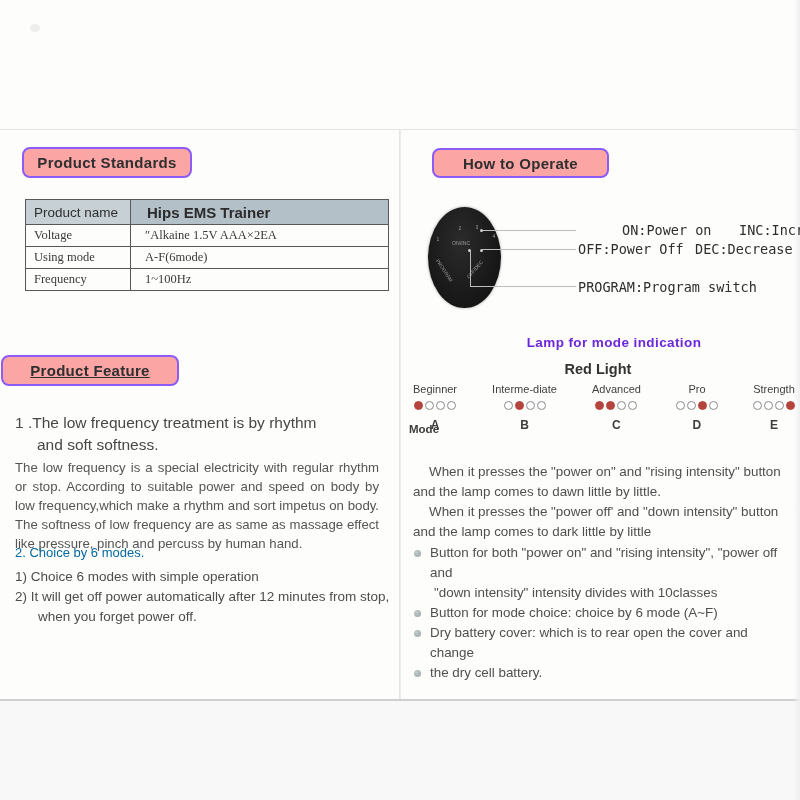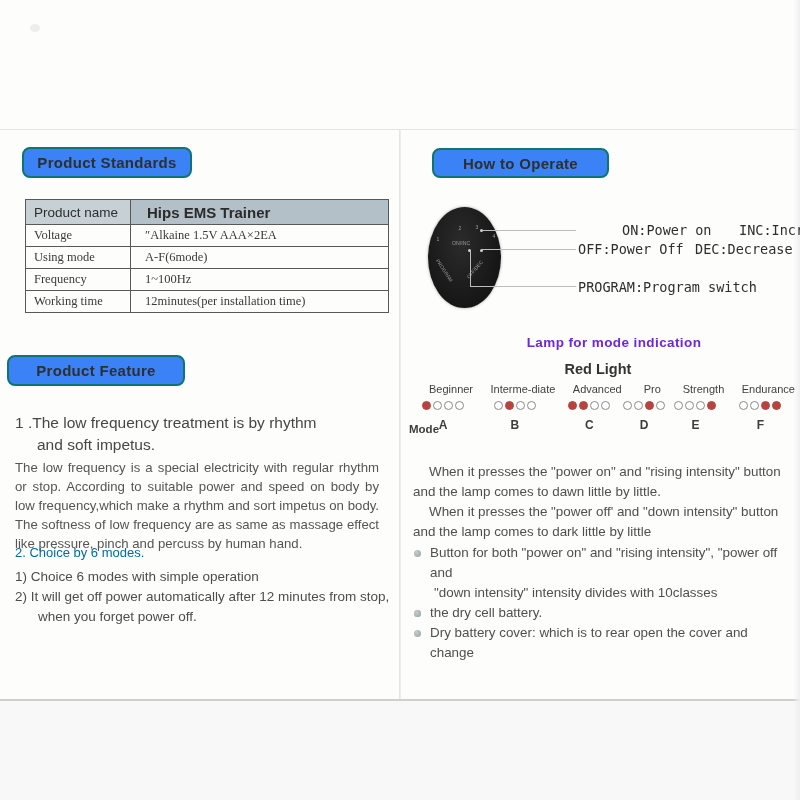--- a/index.html
+++ b/index.html
@@ -8,21 +8,21 @@
 
   
   .edge-top{left:0;top:129px;width:800px;height:1px;background:#e3e5e4;}
   .edge-bottom{left:0;top:699px;width:800px;height:2px;background:#cdd0cf;}
   .below-page{left:0;top:701px;width:800px;height:99px;background:#f7f8f7;}
   .fold{left:399px;top:129px;width:2px;height:570px;background:linear-gradient(90deg,#dfe2e1,#f0f1f0);}
   .edge-right{left:793px;top:0;width:7px;height:800px;background:linear-gradient(90deg,rgba(0,0,0,0),#eef0ef);}
   .smudge{left:30px;top:24px;width:10px;height:8px;background:#ededeb;border-radius:50%;}
 
   
-  .titlebox{border:2px solid #0f766e;border-radius:8px;background:#3b82f6;
+  .titlebox{border:2px solid #8b5cf6;border-radius:8px;background:#fca5a5;
     display:flex;align-items:center;justify-content:center;
     font-size:15px;font-weight:600;color:#2f2f2f;letter-spacing:.3px;}
 
   
   table.spec{border-collapse:collapse;width:364px;table-layout:fixed;}
   table.spec td{border:1px solid #585858;padding:0 0 0 8px;height:21px;
     font-family:"Liberation Serif",serif;font-size:12.5px;color:#3a3a3a;vertical-align:middle;}
   table.spec tr.hdr td{height:24px;font-family:"Liberation Sans",sans-serif;}
   table.spec tr.hdr td.c1{background:#c7d1d5;font-size:13.5px;color:#2e2e2e;}
   table.spec tr.hdr td.c2{background:#b3c0c8;font-size:15px;font-weight:600;color:#2b2b2b;padding-left:16px;}
@@ -48,21 +48,21 @@
   .legend-row{left:578px;width:215px;display:flex;font-family:"DejaVu Sans Mono",monospace;
     font-size:13.5px;color:#2e2e2e;font-weight:500;white-space:nowrap;}
   .legend-row .col1{width:117px;flex:none;}
   .legend-prog{left:578px;font-family:"DejaVu Sans Mono",monospace;font-size:13.5px;color:#2e2e2e;font-weight:500;white-space:nowrap;}
 
   .lamp-title{left:419px;width:390px;text-align:center;font-size:13.5px;font-weight:bold;color:#6d28d9;letter-spacing:.4px;}
   .lamp-sub{left:410px;width:376px;text-align:center;font-size:14.5px;font-weight:bold;color:#333;}
 
   .modes{left:411px;top:383px;width:386px;display:flex;justify-content:space-between;padding:0 2px;box-sizing:border-box;}
   .mode-col{display:flex;flex-direction:column;align-items:center;}
-  .mode-name{font-size:11px;color:#3f3f3f;white-space:nowrap;margin-left:16px;}
+  .mode-name{font-size:11px;color:#3f3f3f;white-space:nowrap;}
   .lamp-dots{margin-top:6px;display:flex;gap:2px;}
   .dot{width:9px;height:9px;border-radius:50%;background:#fff;border:1.5px solid var(--lamp-off,#8a8a8a);box-sizing:border-box;}
   .dot.on{background:var(--lamp-on,#b5443f);border-color:var(--lamp-on,#b5443f);}
   .mode-letter{margin-top:8px;font-size:12px;font-weight:bold;color:#3d3d3d;}
   .mode-word{left:409px;top:423px;font-size:11.5px;font-weight:bold;color:#3d3d3d;}
 
   .paras{left:413px;top:462px;width:376px;}
   .paras p{margin:0;font-size:13.4px;line-height:20px;color:#4f4f4f;text-indent:16px;}
   .bullets{left:413px;top:543px;width:380px;}
   .bullet-line{position:relative;padding-left:17px;font-size:13.4px;line-height:20px;color:#4f4f4f;}
@@ -95,33 +95,29 @@
     <td class="c2">″Alkaine 1.5V  AAA×2EA</td>
   </tr>
   <tr>
     <td class="c1">Using mode</td>
     <td class="c2">A-F(6mode)</td>
   </tr>
   <tr>
     <td class="c1">Frequency</td>
     <td class="c2">1~100Hz</td>
   </tr>
-  <tr>
-    <td class="c1">Working time</td>
-    <td class="c2">12minutes(per installation time)</td>
-  </tr>
 </tbody>
   </table>
 
-<div class="abs titlebox" style="left:7px;top:355px;width:174px;height:27px;">
+<div class="abs titlebox" style="left:1px;top:355px;width:174px;height:27px;text-decoration:underline;">
   <span>Product Feature</span>
 </div>
 
 <div class="abs h-feature" style="left:15px;top:414px;">1 .The low frequency treatment is by rhythm</div>
-<div class="abs h-feature" style="left:37px;top:436px;">and soft impetus.</div>
+<div class="abs h-feature" style="left:37px;top:436px;">and soft softness.</div>
 <div class="abs body-text" style="left:15px;top:458px;width:364px;">The low frequency is a special electricity with regular rhythm or stop. According to suitable power and speed on body by low frequency,which make a rhythm and sort impetus on body. The softness of low frequency are as same as massage effect like pressure, pinch and percuss by human hand.</div>
 
 <div class="abs h2-feature" style="left:15px;top:545px;">2. Choice by 6 modes.</div>
 <div class="abs feat-line" style="left:15px;top:569px;">1) Choice 6 modes with simple operation</div>
 <div class="abs feat-line" style="left:15px;top:589px;">2) It will get off power automatically after 12 minutes  from stop,</div>
 <div class="abs feat-line" style="left:38px;top:609px;">when you forget power off.</div>
 
 <div class="abs titlebox" style="left:432px;top:148px;width:173px;height:26px;">
   <span>How to Operate</span>
 </div>
@@ -201,51 +197,42 @@
   <div class="mode-col">
     <span class="mode-name">Strength</span>
     <span class="lamp-dots">
         <span class="dot"></span>
         <span class="dot"></span>
         <span class="dot"></span>
         <span class="dot on"></span>
       </span>
     <span class="mode-letter">E</span>
   </div>
-  <div class="mode-col">
-    <span class="mode-name">Endurance</span>
-    <span class="lamp-dots">
-        <span class="dot"></span>
-        <span class="dot"></span>
-        <span class="dot on"></span>
-        <span class="dot on"></span>
-      </span>
-    <span class="mode-letter">F</span>
-  </div>
 </div>
 <div class="abs mode-word">Mode</div>
 
 <div class="abs paras">
   <p>When it presses the "power on" and "rising intensity" button and the lamp comes to dawn little by little.</p>
   <p>When it presses the "power off' and "down intensity" button and the lamp comes to dark little by little</p>
 </div>
 
 <div class="abs bullets">
   <div class="bullet-line">
     <span class="bdot"></span>
     <span>Button for both "power on" and "rising intensity", "power off and</span>
   </div>
   <div class="bullet-line no-bullet">
     
     <span>"down intensity" intensity divides with 10classes</span>
   </div>
   <div class="bullet-line">
     <span class="bdot"></span>
+    <span>Button for mode choice: choice by 6 mode (A~F)</span>
+  </div>
+  <div class="bullet-line">
+    <span class="bdot"></span>
+    <span>Dry battery cover: which is to rear open the cover and change</span>
   </div>
   <div class="bullet-line">
     <span class="bdot"></span>
     <span>the dry cell battery.</span>
   </div>
-  <div class="bullet-line">
-    <span class="bdot"></span>
-    <span>Dry battery cover: which is to rear open the cover and change</span>
-  </div>
 </div>
 
 </body></html>

